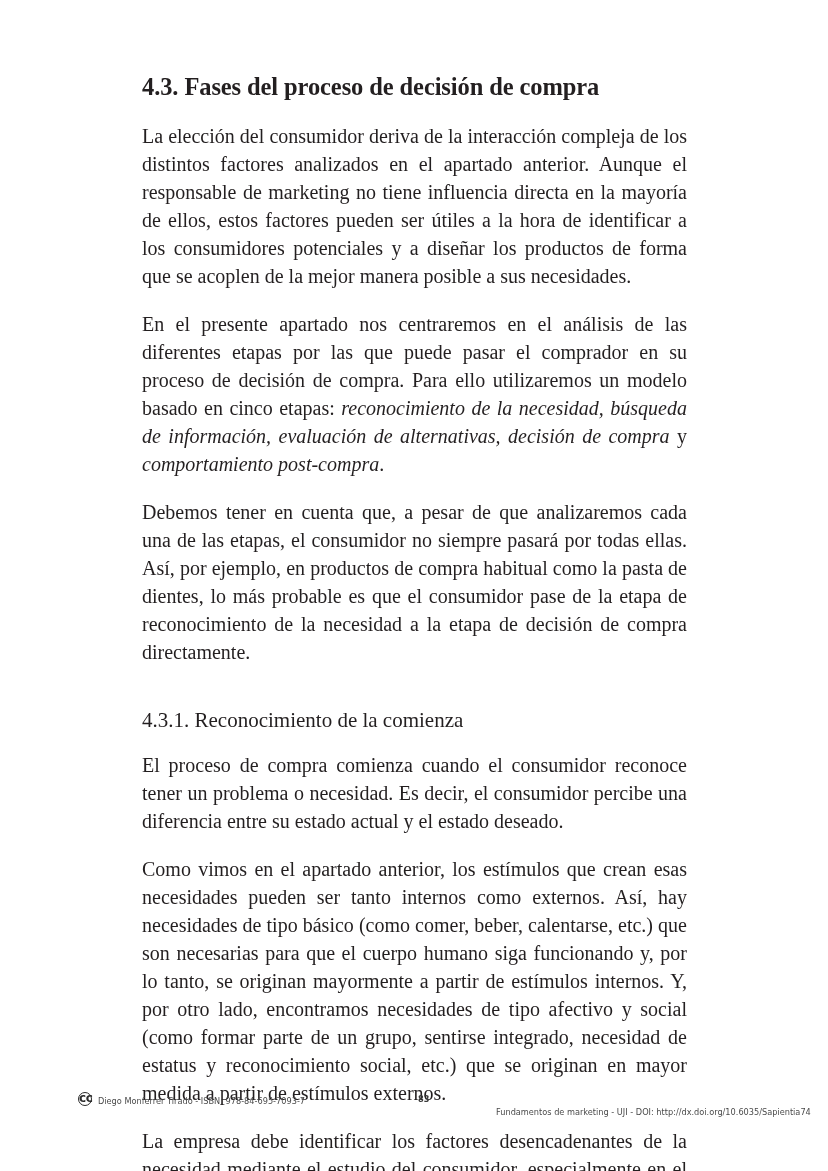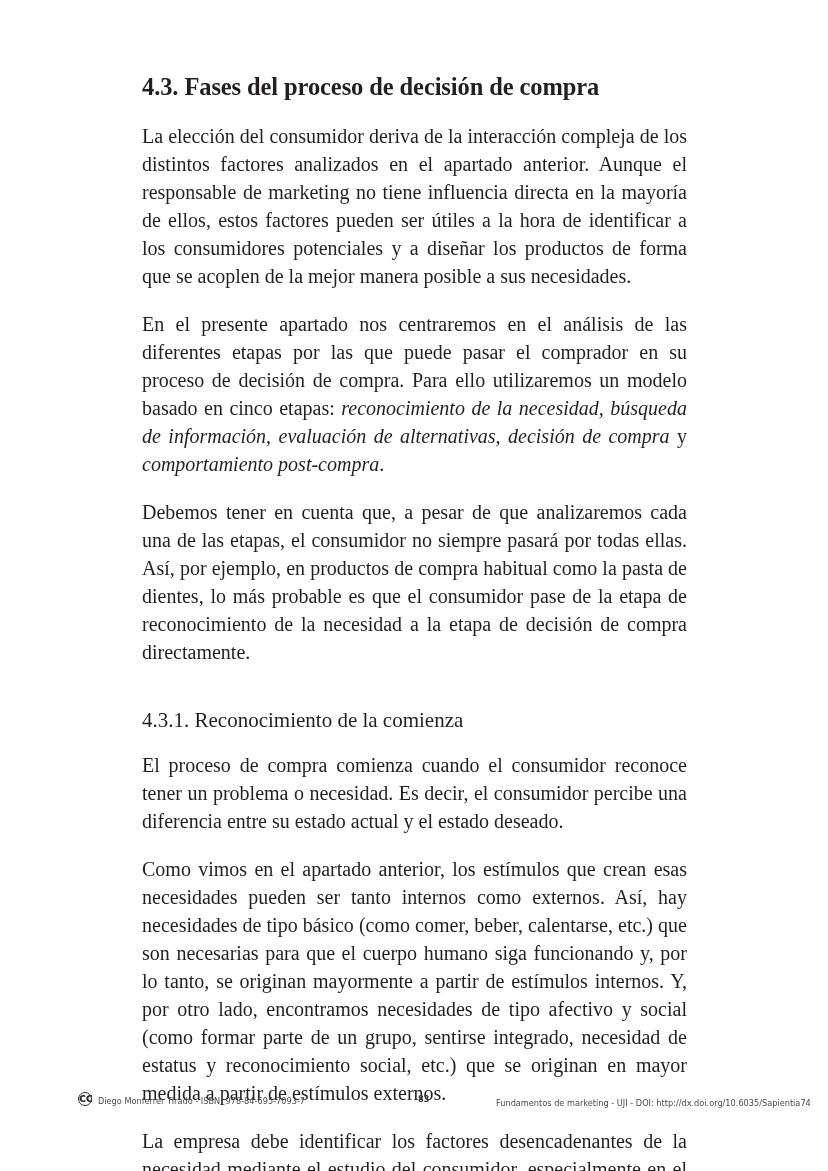--- a/index.html
+++ b/index.html
@@ -85,21 +85,21 @@
     }
     .footer .page-number {
       position: absolute;
       left: 332px; top: 2px;
       font-weight: bold;
       color: #3a3a3a;
       margin-left: 8px;
     }
     .footer .book-ref {
       position: absolute;
-      left: 386px; top: 6px;
+      left: 386px; top: 15px;
       white-space: nowrap;
       padding-left: 32px;
     }
   </style>
 </head>
 <body>
 
 <div class="page">
   <div class="content">
 

